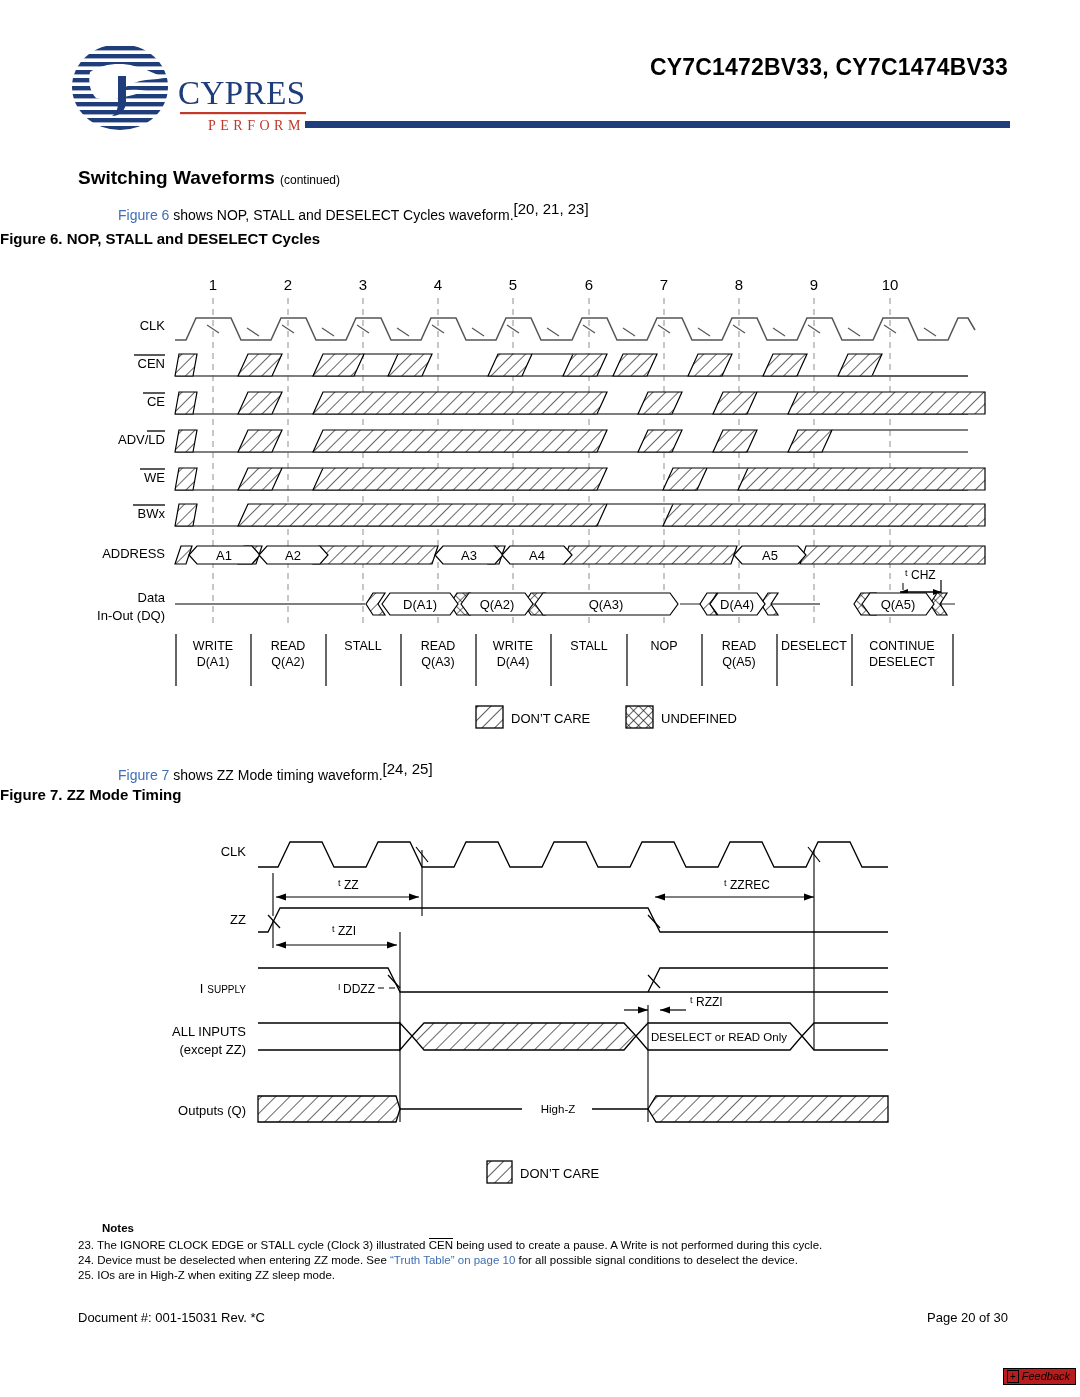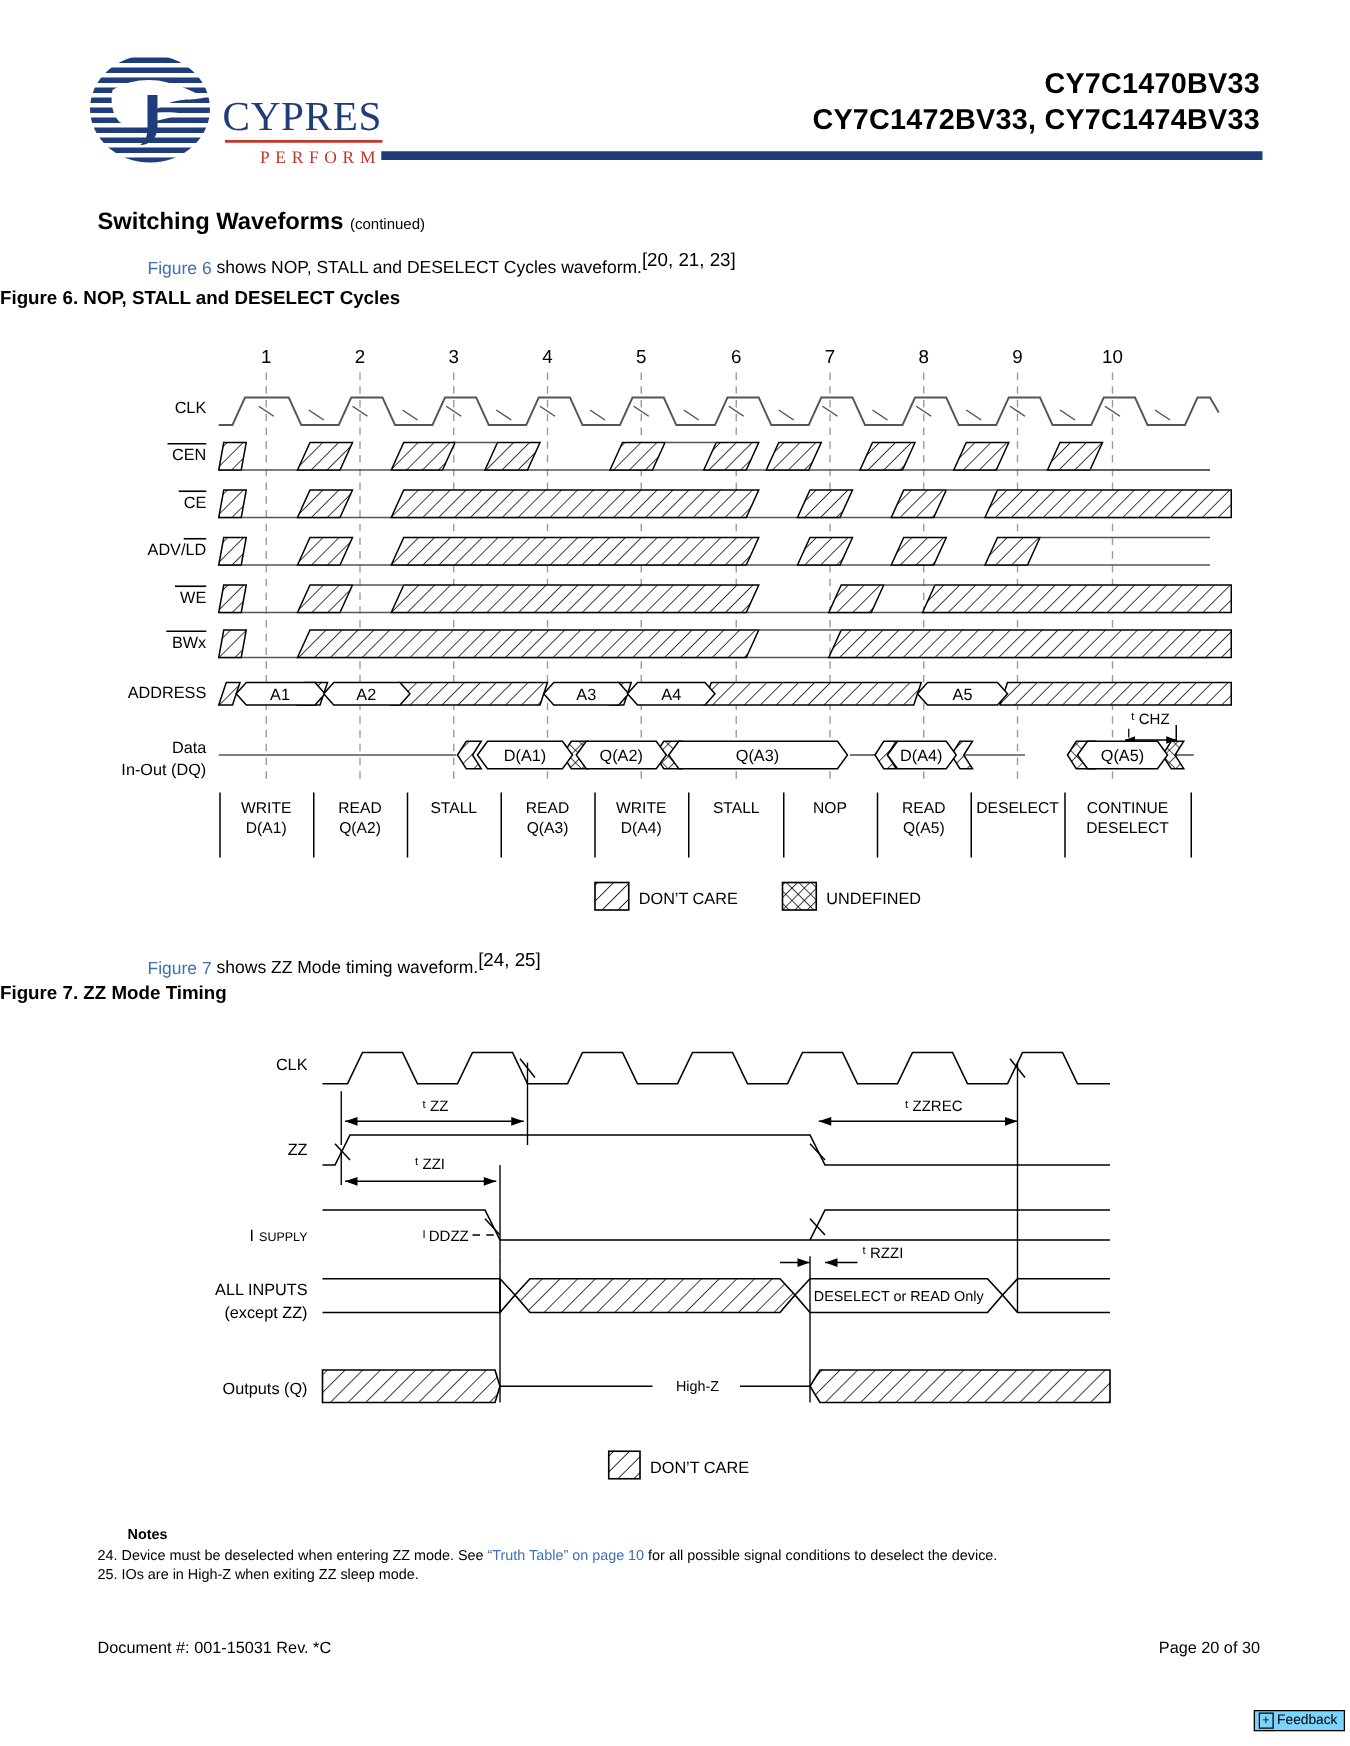--- a/index.html
+++ b/index.html
@@ -26,21 +26,21 @@
   .dgm svg{display:block;}
 
   
   .notes-hd{position:absolute;left:78px;top:1222px;font-size:11.5px;font-weight:bold;padding-left:24px;}
   .notes{position:absolute;left:78px;top:1238px;width:900px;font-size:11.5px;line-height:15px;}
   .notes div{white-space:nowrap;}
   .notes .lnk{color:#3f6fb5;}
   .ovl{border-top:1.4px solid #000;padding-top:0px;display:inline-block;line-height:1.05;}
   .footer-l{position:absolute;left:78px;top:1310px;font-size:13px;}
   .footer-r{position:absolute;right:72px;top:1310px;font-size:13px;}
-  .feedback{position:absolute;right:4px;top:1368px;border:1.5px solid #000;padding:1px 5px 2px 3px;font-size:11px;background:#7dd3fc;}
+  .feedback{position:absolute;right:4px;top:1368px;border:1.5px solid #000;padding:1px 5px 2px 3px;font-size:11px;background:#b91c1c;font-style:italic;}
   .feedback .plus{border:1.4px solid #000;padding:0 2px;margin-right:3px;font-size:10px;}
 </style>
 </head>
 <body>
 
 <div class="page">
 
   <div class="logo">
     <svg width="240" height="95" viewBox="0 0 240 95">
       <defs>
@@ -66,21 +66,20 @@
         <path d="M22 30 C34 22 52 20 66 24 C78 27 88 32 96 36 C88 38 80 37 72 39 C64 41 58 45 52 48 C60 48 70 47 78 49 C70 52 60 54 52 56 C44 58 36 58 28 56 C22 50 20 40 22 30 Z" fill="#fff"></path>
         <path d="M46 34 L58 34 L58 60 C58 68 52 74 44 74 C50 70 50 64 50 58 L50 34 Z" fill="#1f3d7a"></path>
       </g>
       <text x="110" y="62" font-family="Liberation Serif, serif" font-size="33" fill="#1f3d7a" letter-spacing="0.5">CYPRESS</text>
       <rect x="112" y="70" width="126" height="2.2" fill="#c0392b"></rect>
       <text x="140" y="88" font-family="Liberation Serif, serif" font-size="14" fill="#c0392b" letter-spacing="4.5">PERFORM</text>
     </svg>
   </div>
 
   <div class="hdr-titles">
-    <div class="hdr-line1">CY7C1470BV33</div>
     <div class="hdr-line2">CY7C1472BV33, CY7C1474BV33</div>
   </div>
   <div class="hdr-rule"></div>
 
   <div class="sec-title">
     <span>Switching Waveforms</span>
     <span class="cont">(continued)</span>
   </div>
 
   <div class="fig-intro" style="left:78px;top:200px;">
@@ -520,20 +519,24 @@
         </pattern>
       </defs>
       <rect x="487" y="6" width="25" height="22" fill="url(#hatch4)" stroke="#000" stroke-width="1.3"></rect>
       <text x="520" y="23" font-family="Liberation Sans, sans-serif" font-size="13" fill="#000">DON’T  CARE</text>
     </svg>
   </div>
 
   <div class="notes-hd">Notes</div>
   <div class="notes">
     <div>
+      <span>23.</span>
+      <span>The IGNORE CLOCK EDGE or STALL cycle (Clock 3) illustrated </span><span class="ovl">CEN</span><span> being used to create a pause. A Write is not performed during this cycle.</span>
+    </div>
+    <div>
       <span>24.</span>
       <span>Device must be deselected when entering ZZ mode. See </span><span class="lnk">“Truth Table” on page 10</span><span> for all possible signal conditions to deselect the device.</span>
     </div>
     <div>
       <span>25.</span>
       <span>IOs are in High-Z when exiting ZZ sleep mode.</span>
     </div>
   </div>
 
   <div class="footer-l">Document #: 001-15031 Rev. *C</div>

